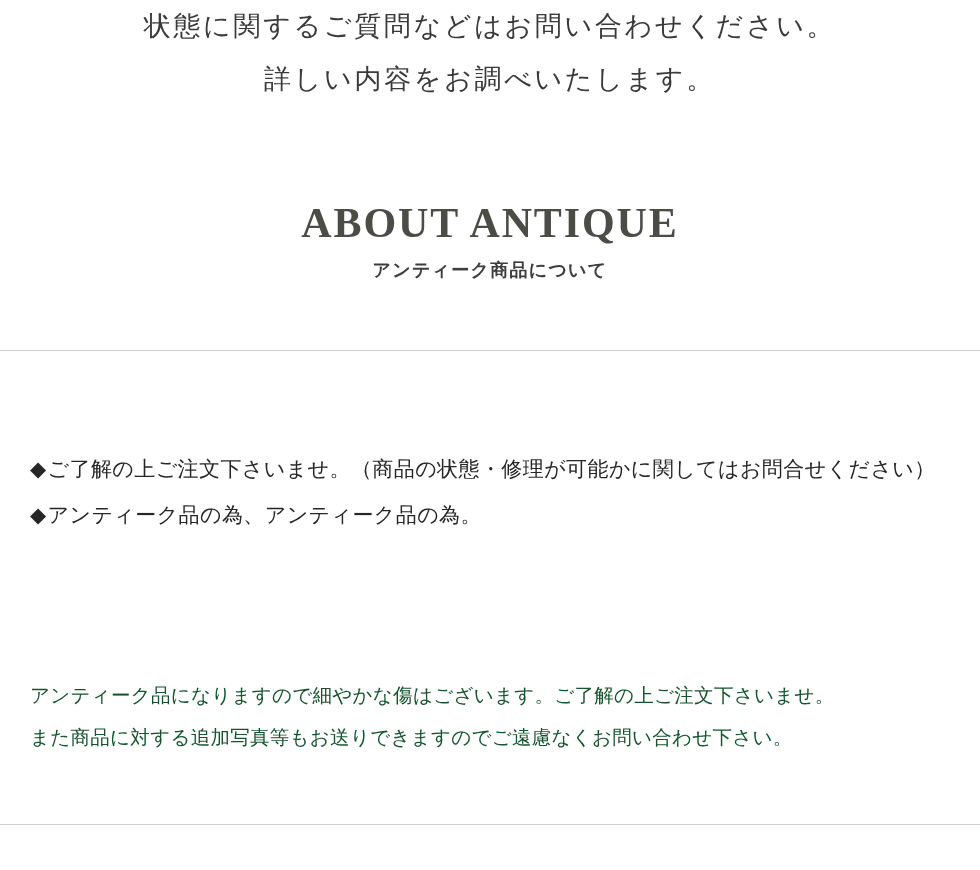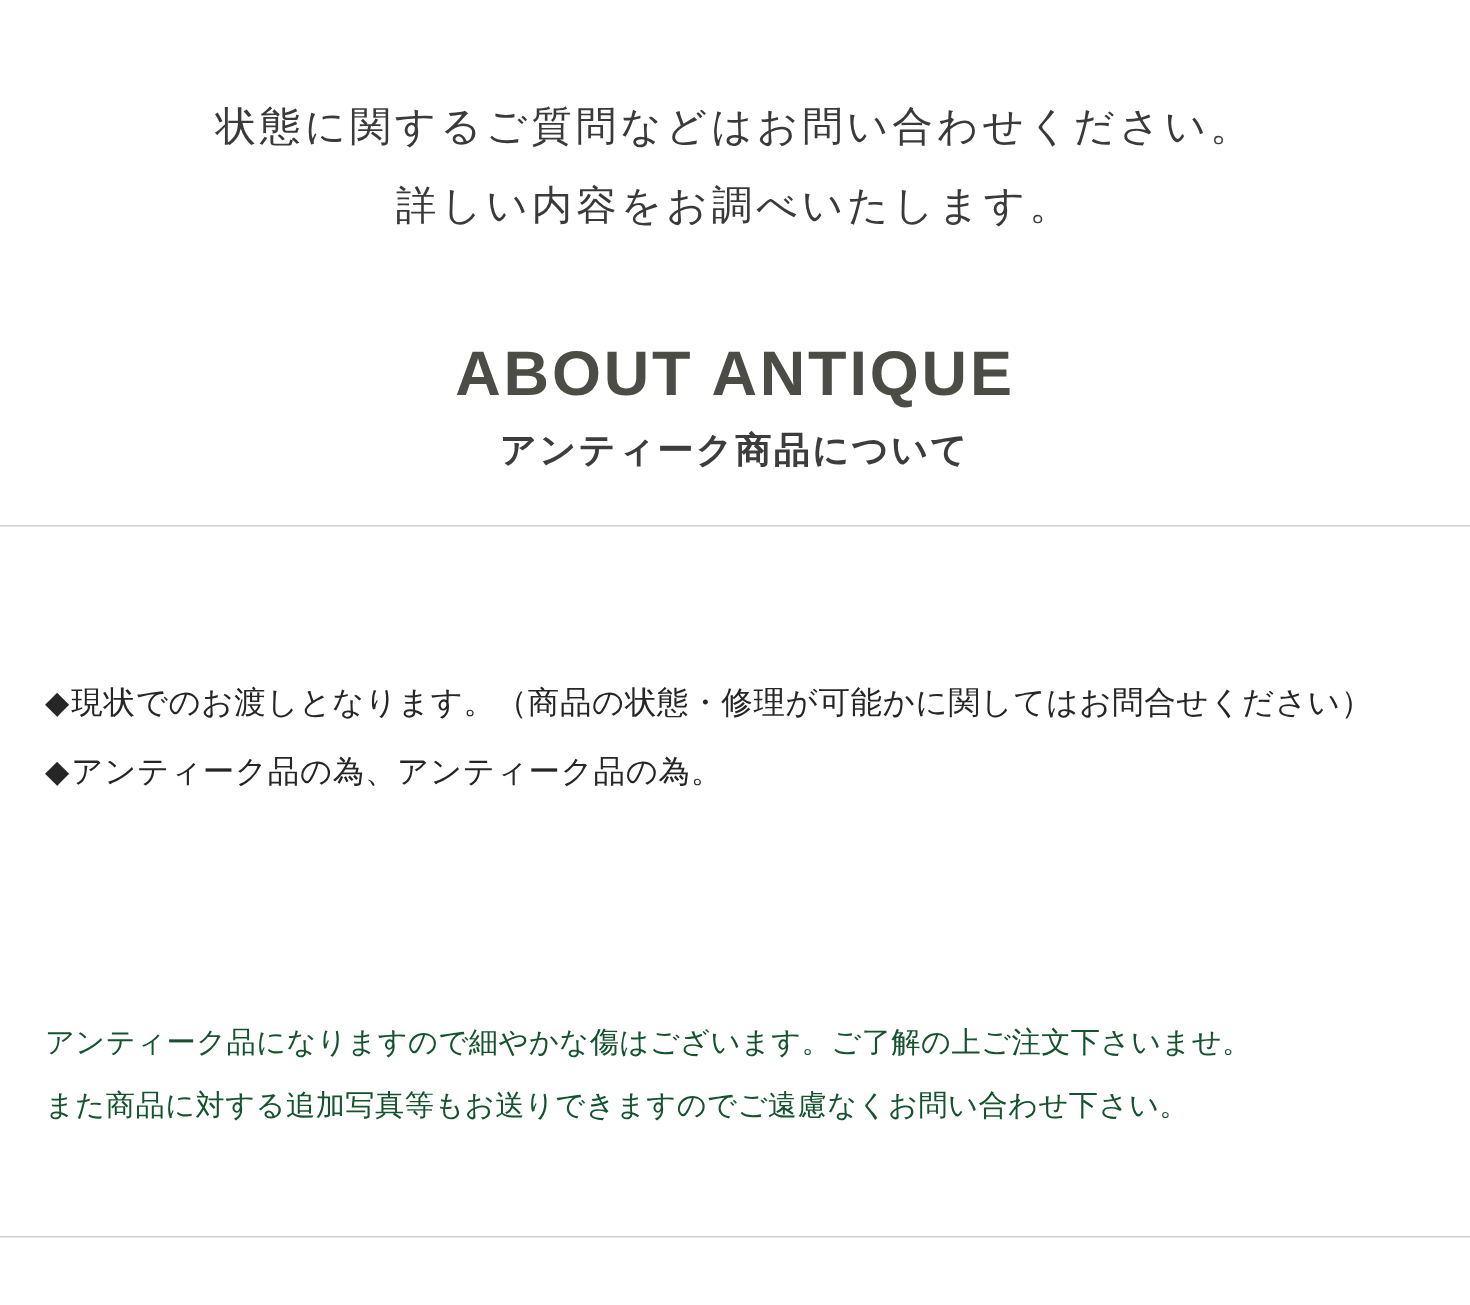--- a/index.html
+++ b/index.html
@@ -16,46 +16,46 @@
   }
   .page {
     position: relative;
     width: 980px;
     height: 870px;
     box-sizing: border-box;
   }
 
   
   .intro {
-    padding-top: 58px;
     text-align: center;
   }
   .intro-line {
     font-size: 27px;
     letter-spacing: 0.10em;
     color: #3a3a3a;
     line-height: 1.95;
     font-weight: 400;
   }
 
   
   .section-head {
     text-align: center;
-    margin-top: 62px;
+    margin-top: 94px;
+    font-family: Liberation Serif, serif;
   }
   .section-title-en {
     font-size: 42px;
     font-weight: 700;
     letter-spacing: 0.045em;
     color: #4c4c47;
     line-height: 1.15;
   }
   .section-title-ja {
     margin-top: 10px;
-    font-size: 24px;
+    font-size: 18px;
     font-weight: 700;
     letter-spacing: 0.07em;
     color: #3d3d3d;
   }
 
   .rule {
     border: 0;
     border-top: 1px solid #cfcfcf;
     margin: 0;
   }
@@ -119,21 +119,21 @@
 
   <div class="section-head">
     <div class="section-title-en">ABOUT ANTIQUE</div>
     <div class="section-title-ja">アンティーク商品について</div>
   </div>
 
   <hr class="rule rule-top">
 
   <div class="notes">
     <div class="note-item">
-      <span class="diamond">◆</span><span>現状でのお渡しとなります。（商品の状態・修理が可能かに関してはお問合せください）</span>
+      <span class="diamond">◆</span><span>ご了解の上ご注文下さいませ。（商品の状態・修理が可能かに関してはお問合せください）</span>
     </div>
     <div class="note-item">
       <span class="diamond">◆</span><span>アンティーク品の為、アンティーク品の為。</span>
     </div>
   </div>
 
   <div class="paragraphs">
     <div class="para-line">アンティーク品になりますので細やかな傷はございます。ご了解の上ご注文下さいませ。</div>
     <div class="para-line">また商品に対する追加写真等もお送りできますのでご遠慮なくお問い合わせ下さい。</div>
   </div>

